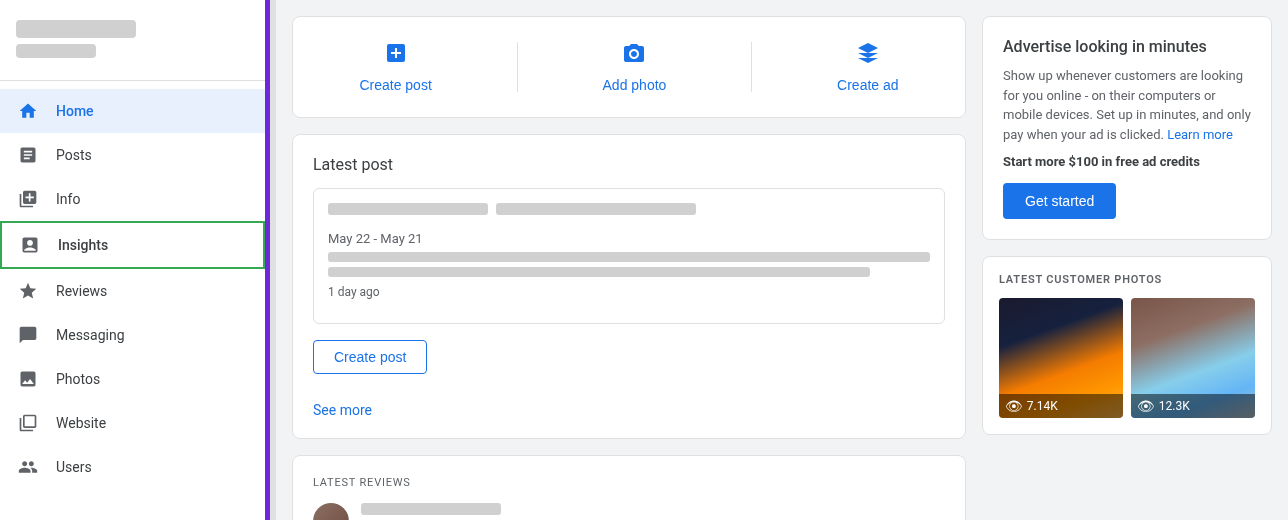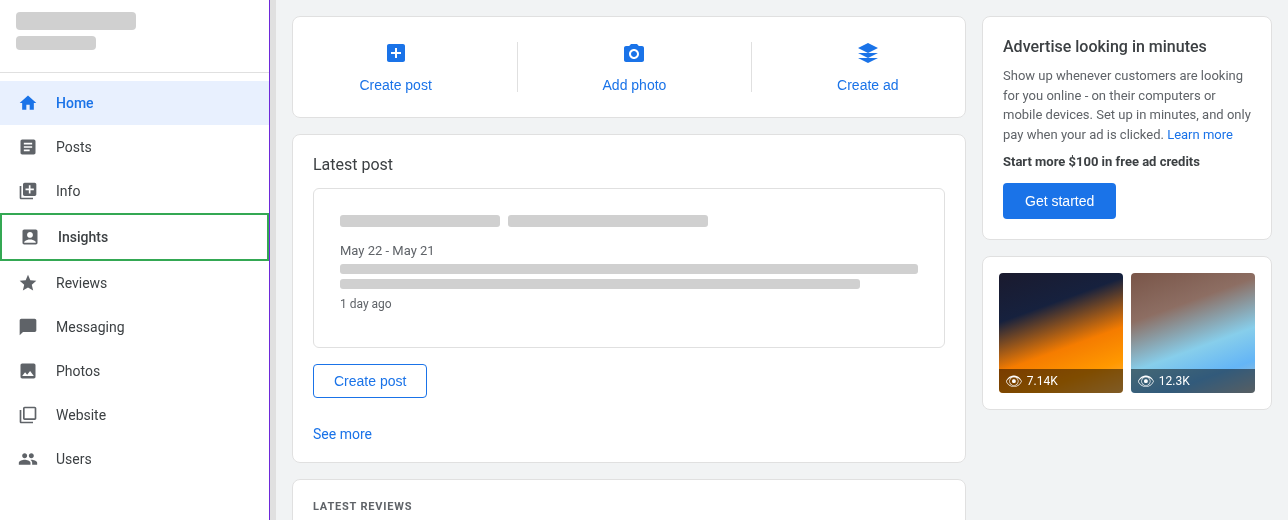--- a/index.html
+++ b/index.html
@@ -3,23 +3,24 @@
   <meta charset="utf-8">
   <style>
     * { box-sizing: border-box; margin: 0; padding: 0; }
     body { font-family: 'Roboto', Arial, sans-serif; background: #f1f3f4; display: flex; height: 520px; overflow: hidden; font-size: 14px; }
 
     
     .sidebar {
       width: 270px;
       min-width: 270px;
       background: #fff;
-      border-right: 1px solid #6d28d9;
+      border-right: 5px solid #6d28d9;
       display: flex;
       flex-direction: column;
+      padding-top: 8px;
     }
     .sidebar-header {
       padding: 12px 16px 16px;
       border-bottom: 1px solid #e0e0e0;
       margin-bottom: 8px;
     }
     .sidebar-blurred-block {
       background: #d0d0d0;
       border-radius: 4px;
       height: 18px;
@@ -127,21 +128,21 @@
       padding: 20px;
     }
     .card-title {
       font-size: 16px;
       color: #3c4043;
       margin-bottom: 14px;
     }
     .post-preview {
       border: 1px solid #e0e0e0;
       border-radius: 6px;
-      padding: 26px;
+      padding: 14px;
       margin-bottom: 16px;
     }
     .post-blur-line {
       background: #d0d0d0;
       border-radius: 3px;
       height: 12px;
       margin-bottom: 8px;
     }
     .post-blur-line.w160 { width: 160px; }
     .post-blur-line.w200 { width: 200px; }
@@ -174,21 +175,21 @@
 
     
     .reviews-card {
       background: #fff;
       border: 1px solid #e0e0e0;
       border-radius: 8px;
       padding: 20px;
     }
     .reviews-title {
       font-size: 11px;
-      font-weight: 700;
+      font-weight: 400;
       color: #5f6368;
       letter-spacing: 0.8px;
       text-transform: uppercase;
       margin-bottom: 14px;
     }
     .review-item {
       display: flex;
       align-items: flex-start;
       gap: 12px;
     }
@@ -479,20 +480,21 @@
       <div class="ad-title">Advertise looking in minutes</div>
       <p class="ad-desc">
         <span>Show up whenever customers are looking for you online - on their computers or mobile devices. Set up in minutes, and only pay when your ad is clicked.</span>
         <a class="ad-learn-more">Learn more</a>
       </p>
       <div class="ad-highlight">Start more $100 in free ad credits</div>
       <button class="get-started-btn">Get started</button>
     </div>
 
     <div class="photos-section">
+      <div class="photos-title">LATEST CUSTOMER PHOTOS</div>
       <div class="photos-grid">
         <div class="photo-item">
           <div class="photo-bg1"></div>
           <div class="photo-overlay">
             <span class="eye-icon">👁</span>
             <span>7.14K</span>
           </div>
         </div>
         <div class="photo-item">
           <div class="photo-bg2"></div>

